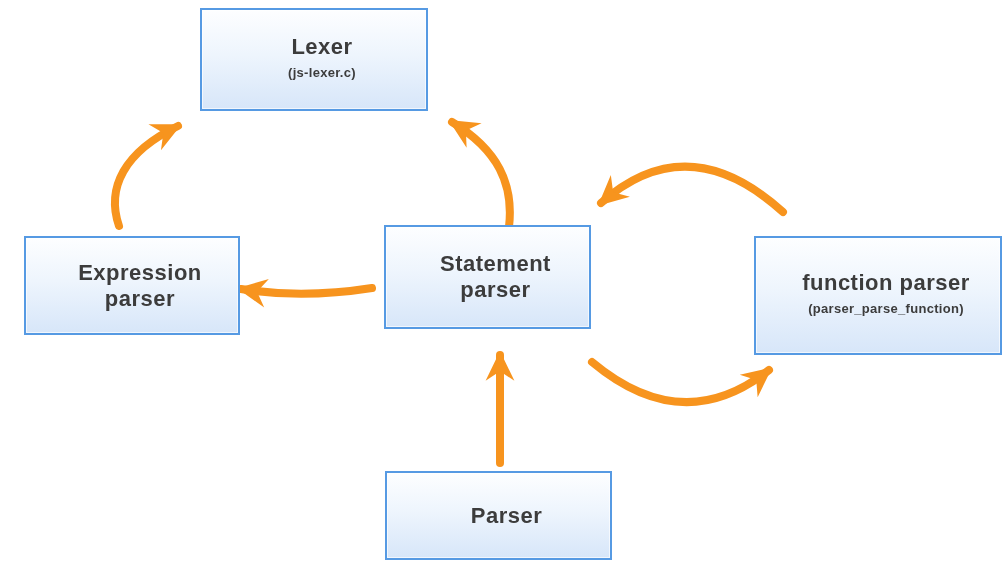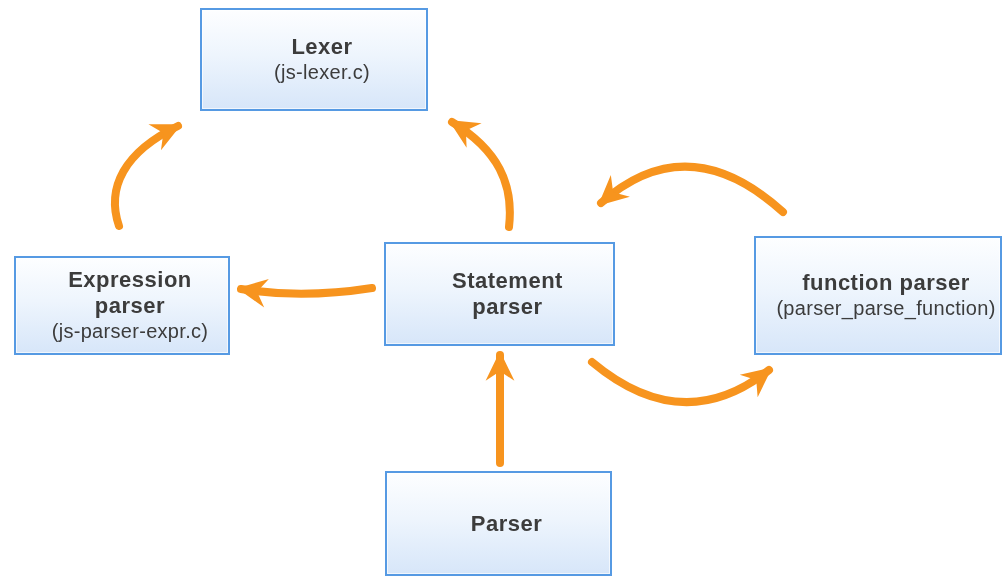--- a/index.html
+++ b/index.html
@@ -44,29 +44,30 @@
   .node-title {
     font-weight: bold;
     font-size: 22px;
     line-height: 26px;
     letter-spacing: 0.5px;
   }
   .node-title.wrap {
     max-width: 135px; 
   }
   .node-subtitle {
-    font-size: 20px;
+    font-size: 13px;
     line-height: 25px;
     letter-spacing: 0.3px;
+    font-weight: bold;
   }
   #node-lexer      { left: 200px; top: 8px;   width: 228px; height: 103px; }
-  #node-expression { left: 14px;  top: 236px; width: 216px; height: 99px; margin-top: 20px;  }
-  #node-statement  { left: 384px; top: 242px; width: 231px; height: 104px; }
+  #node-expression { left: 24px;  top: 236px; width: 216px; height: 99px;  }
+  #node-statement  { left: 384px; top: 225px; width: 207px; height: 104px; }
   #node-function   { left: 754px; top: 236px; width: 248px; height: 119px; }
-  #node-parser     { left: 385px; top: 471px; width: 227px; height: 105px; }
+  #node-parser     { left: 385px; top: 471px; width: 227px; height: 89px; }
 </style>
 </head>
 <body>
 
 <div class="canvas">
 
   <svg class="arrows" width="1005" height="584" viewBox="0 0 1005 584" xmlns="http://www.w3.org/2000/svg">
     <defs>
       <marker id="ah" viewBox="0 0 12 12" refX="10.5" refY="6" markerWidth="4" markerHeight="4" orient="auto" markerUnits="strokeWidth">
         <path d="M 0.8 0.6 L 12 6 L 0.8 11.4 L 4.4 6 Z" fill="#f7941e"></path>
@@ -80,21 +81,20 @@
     <path class="arrow" d="M 500 463 L 500 355" marker-end="url(#ah)"></path>
   </svg>
 
   <div class="node" id="node-lexer">
     <div class="node-title">Lexer</div>
     <div class="node-subtitle">(js-lexer.c)</div>
   </div>
 
   <div class="node" id="node-expression">
     <div class="node-title wrap">Expression parser</div>
-    <div class="node-subtitle">(js-parser-expr.c)</div>
   </div>
 
   <div class="node" id="node-statement">
     <div class="node-title wrap">Statement parser</div>
   </div>
 
   <div class="node" id="node-function">
     <div class="node-title">function parser</div>
     <div class="node-subtitle">(parser_parse_function)</div>
   </div>

